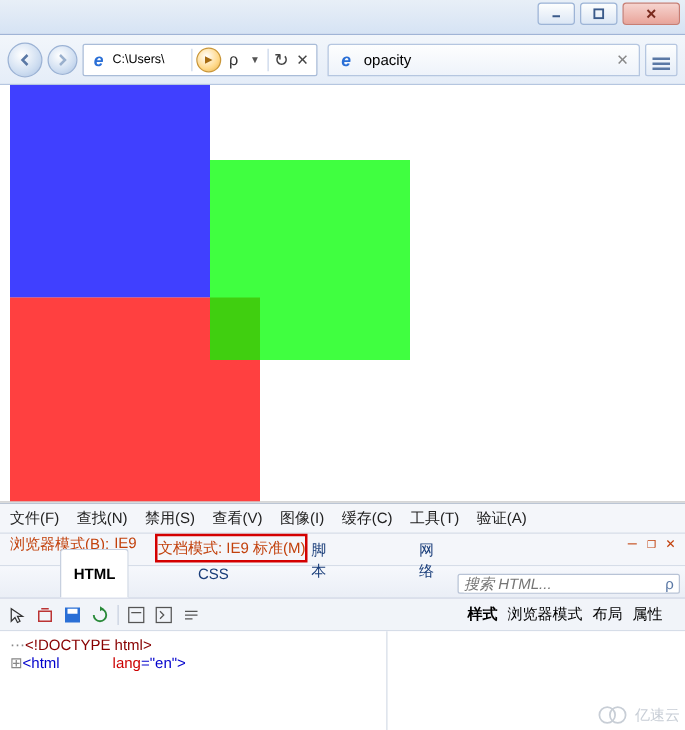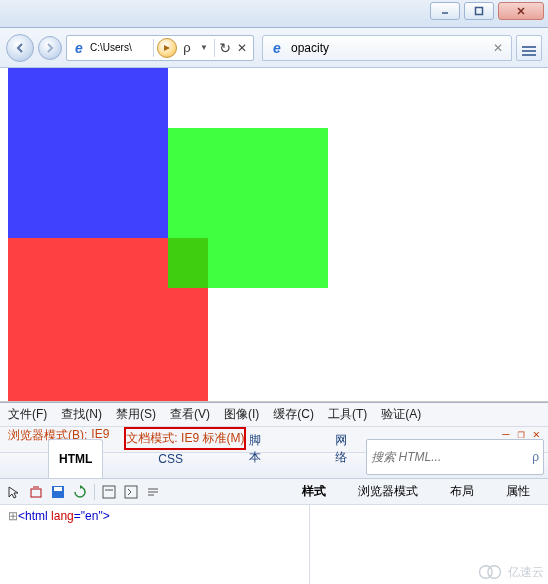--- a/index.html
+++ b/index.html
@@ -38,32 +38,32 @@
   
   .devtools { border-top:1px solid #a8b5c7; background:#f4f6fa; height:182px; display:flex; flex-direction:column;}
   .menurow { height:24px; display:flex; align-items:center; gap:14px; padding:0 8px; color:#222; border-bottom:1px solid #d6dde8;}
   .moderow { height:26px; display:flex; align-items:flex-start; gap:4px; padding:0 8px; color:#c2410c; border-bottom:1px solid #d6dde8;}
   .redbox { border:2px solid #d40000; padding:1px 0;margin-left:11px; }
   .moderow .winctl { margin-left:auto; display:flex; gap:8px; align-items:center;}
   .winctl span{cursor:pointer; font-family:monospace;}
   .tabrow { height:26px; display:flex; align-items:flex-end; padding:0 4px; background:linear-gradient(#f6f8fc,#eaeef6); border-bottom:1px solid #c7d0df;}
   .dtab { padding:12px 10px; border:1px solid transparent; border-bottom:none; cursor:pointer; color:#1a3e7a;margin-left:44px;}
   .dtab.active { background:#fff; border-color:#c7d0df; border-radius:3px 3px 0 0; color:#000; font-weight:bold;}
-  .tabrow .search { margin-left:auto; width:210px; height:36px; border:1px solid #b8c3d6; background:#fff; display:flex; align-items:center; padding:0 4px; margin-bottom:3px; border-radius:2px;}
+  .tabrow .search { margin-left:auto; width:210px; height:16px; border:1px solid #b8c3d6; background:#fff; display:flex; align-items:center; padding:0 4px; margin-bottom:3px; border-radius:2px;}
   .tabrow .search input{ border:none;outline:none;flex:1;font-style:italic;color:#888;}
   .toolrow { height:26px; display:flex; align-items:center; gap:6px; padding:0 6px; border-bottom:1px solid #d6dde8; background:#f1f4f9;}
   .toolrow .left{display:flex;gap:6px;align-items:center;}
-  .toolrow .right{margin-left:auto;display:flex;gap:32px;padding-right:12px;}
+  .toolrow .right{margin-left:auto;display:flex;gap:8px;padding-right:12px;}
   .tico{width:16px;height:16px;display:flex;align-items:center;justify-content:center;cursor:pointer;}
   .panes { flex:1; display:flex; background:#fff;}
   .panes .tree { flex:1; padding:4px 6px; font-family:Consolas,monospace; font-size:12px; border-right:1px solid #d6dde8;}
   .panes .side { width:238px;}
   .tree .l1{color:#880000;}
   .tree .l2{color:#0000cc;}
-  .tree .l2 .attr{color:#cc0000;}
+  .tree .l2 .attr{color:#cc0000;margin-left:39px;}
   .tree .l2 .val{color:#0000cc;}
   .tree .box{margin-left:2px;color:#888;}
 
   
   .wm { position:absolute; right:4px; bottom:3px; display:flex; align-items:center; gap:4px; color:#c8ced6; font-size:14px; pointer-events:none;}
   .wm .ring{width:28px;height:18px;}
 </style>
 </head>
 <body>
 
@@ -222,20 +222,21 @@
       <div class="right">
         <span style="font-weight:bold;">样式</span>
         <span>浏览器模式</span>
         <span>布局</span>
         <span>属性</span>
       </div>
     </div>
 
     <div class="panes">
       <div class="tree">
+        <div><span class="box">⋯</span><span class="l1">&lt;!DOCTYPE html&gt;</span></div>
         <div><span class="box">⊞</span><span class="l2"><span>&lt;html </span><span class="attr">lang</span><span>=</span><span class="val">"en"</span><span>&gt;</span></span></div>
       </div>
       <div class="side"></div>
     </div>
 
   </div>
 
   <div class="wm">
     <svg class="ring" viewBox="0 0 40 24">
         <circle cx="14" cy="12" r="9" fill="none" stroke="#c8ced6" stroke-width="2"></circle>

